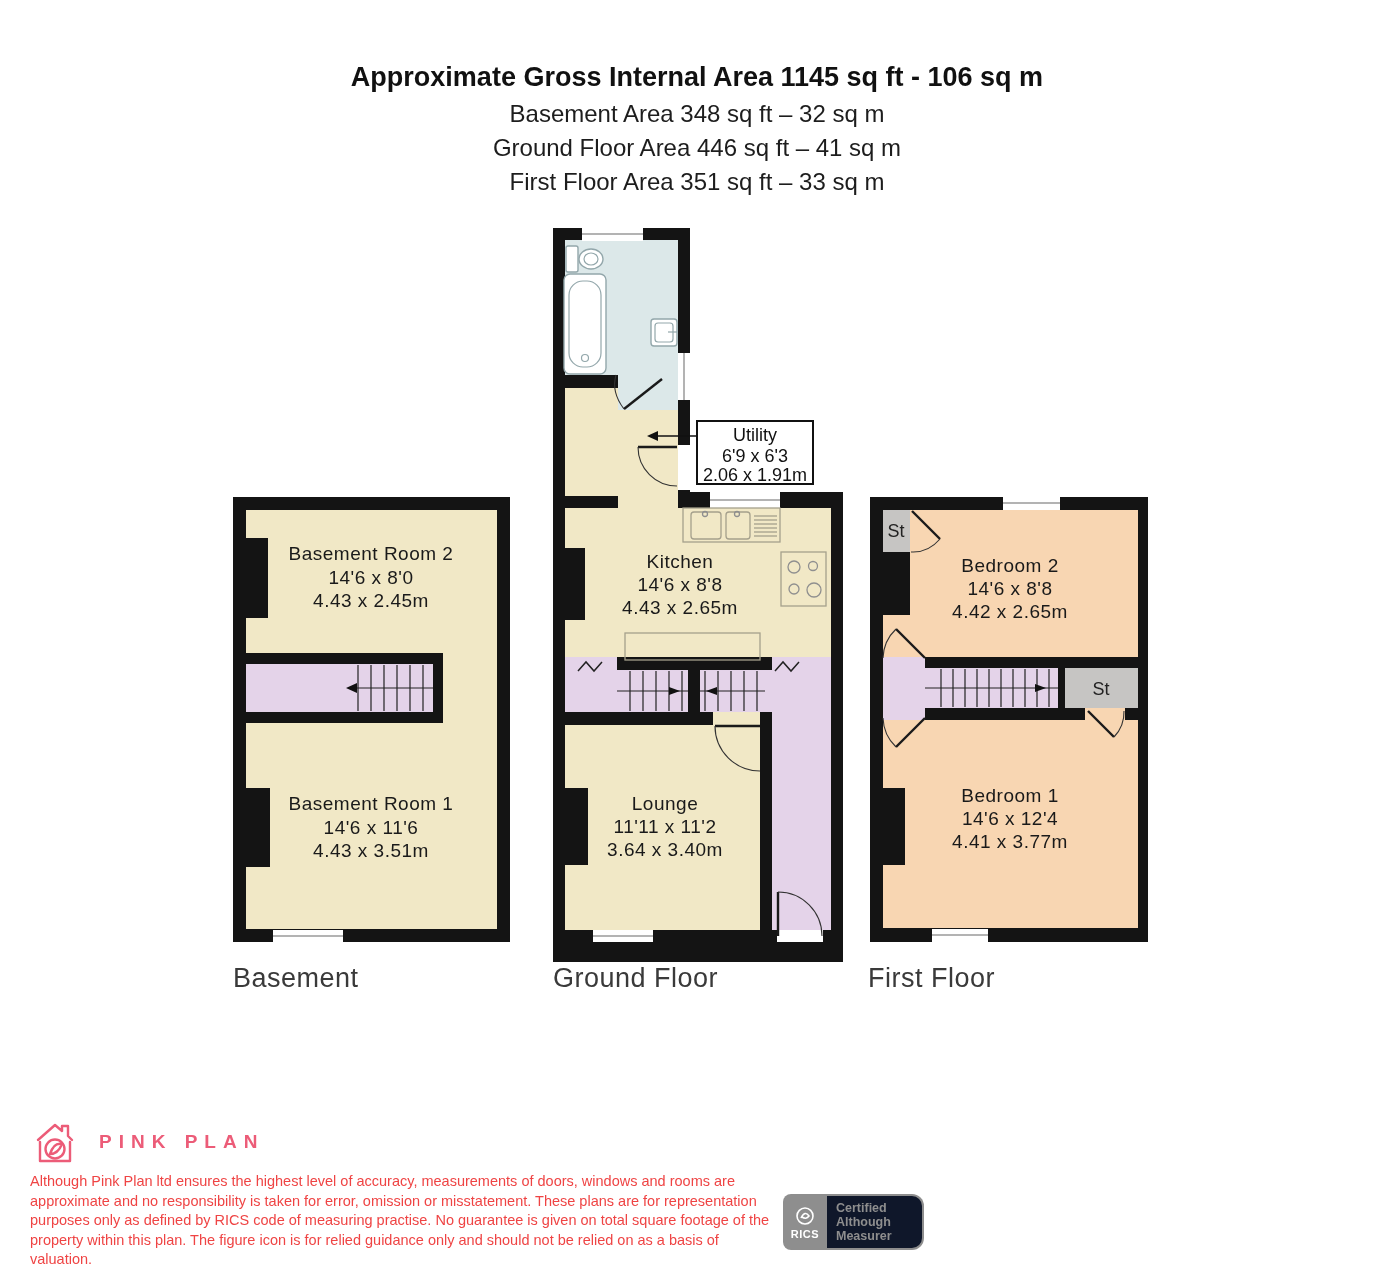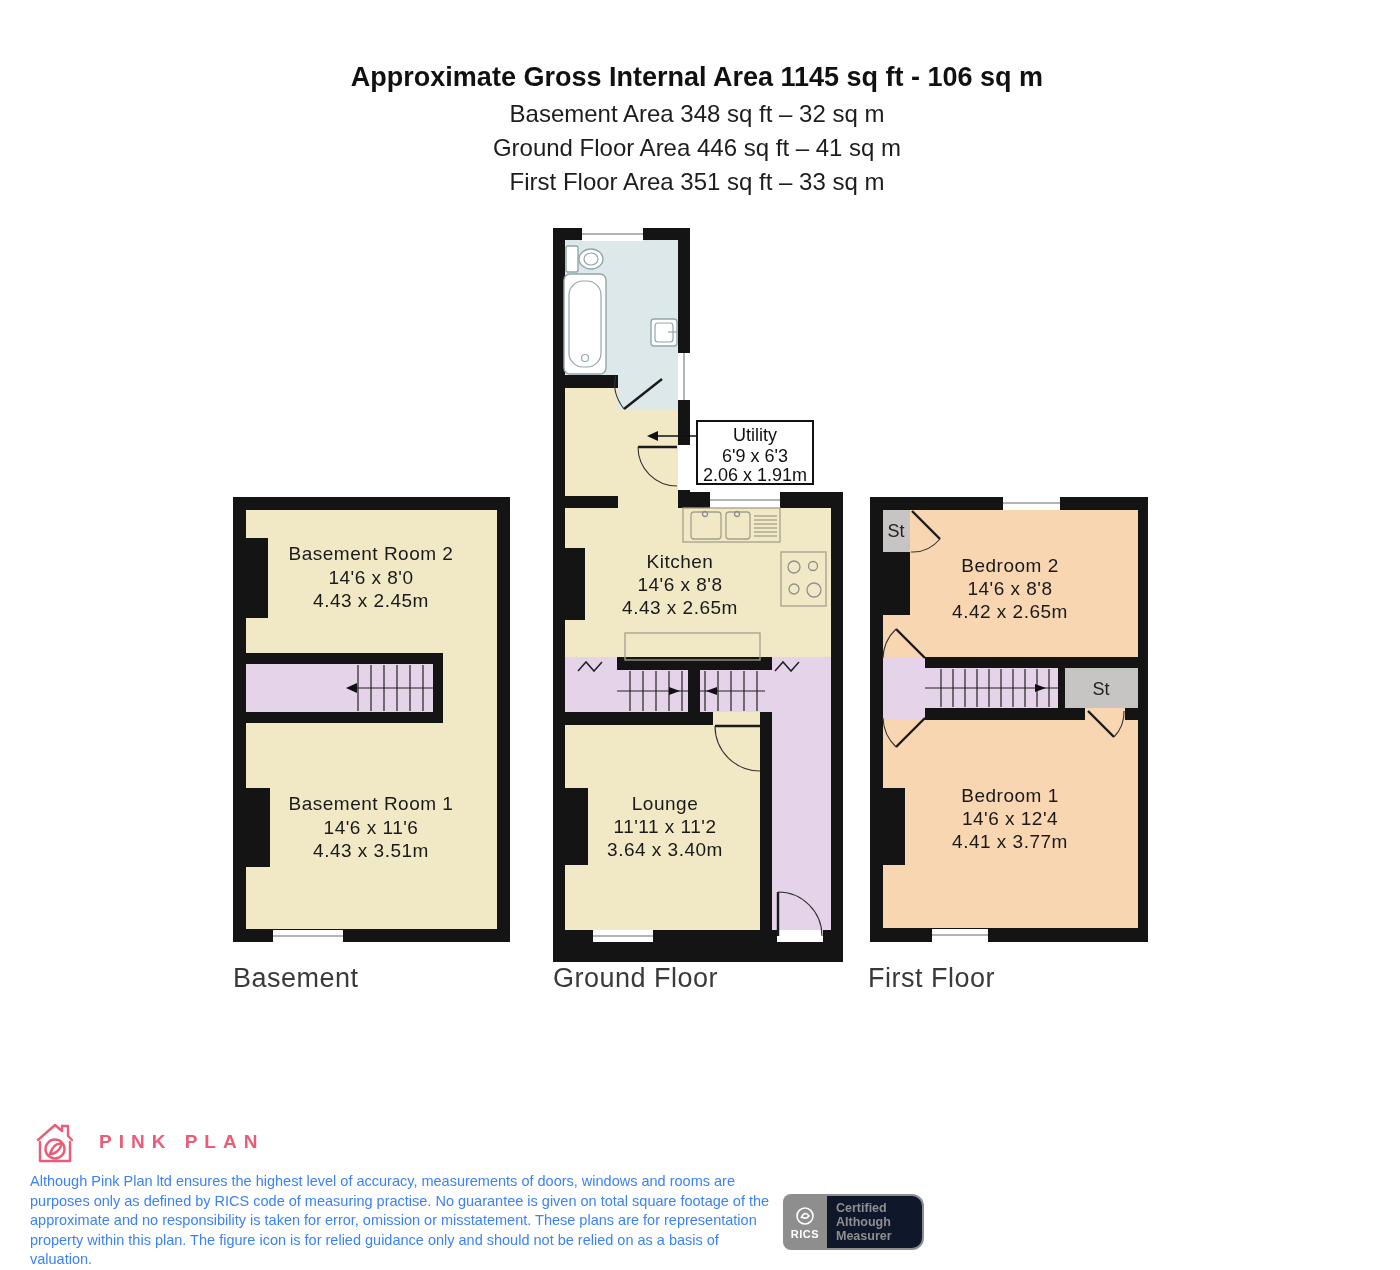--- a/index.html
+++ b/index.html
@@ -27,21 +27,21 @@
   .fixline{stroke:#93a7ab;stroke-width:1.2;fill:none;}
   .counter{stroke:#a5a08c;stroke-width:1.3;fill:none;}
   .burner{stroke:#8f8f8f;stroke-width:1.3;fill:none;}
   .zig{stroke:#222;stroke-width:1.5;fill:none;}
   .arrowhead{fill:#111;}
 
   .footer-brand{position:absolute;left:99px;top:1131px;font-size:19px;letter-spacing:7px;
                 color:#ec5c78;font-weight:bold;}
   .pink-logo{position:absolute;left:31px;top:1119px;width:48px;height:48px;}
   .disclaimer{position:absolute;left:30px;top:1172px;width:748px;font-size:14.5px;
-              line-height:19.5px;color:#3b82f6;}
+              line-height:19.5px;color:#ef4444;}
   .rics{position:absolute;left:783px;top:1194px;display:flex;height:56px;}
   .rics-left{width:44px;background:#8e8e8e;border-radius:8px 0 0 8px;display:flex;
              flex-direction:column;align-items:center;justify-content:center;gap:1px;}
   .rics-word{color:#fff;font-weight:bold;font-size:11px;letter-spacing:.5px;}
   .rics-right{width:86px;border:2px solid #8e8e8e;border-left:none;border-radius:0 12px 12px 0;
               display:flex;flex-direction:column;justify-content:center;padding-left:9px;
               color:#8e8e8e;font-weight:bold;font-size:12.5px;line-height:14px;background:#0f172a;}
   .agent{position:absolute;left:1222px;top:1190px;display:flex;align-items:center;gap:14px;}
   .agent-box{width:36px;height:52px;background:#cecece;display:flex;align-items:center;
              justify-content:center;}
@@ -295,22 +295,22 @@
     <path d="M 7 21 L 24 6 L 31 12 V 7 H 37 V 17 L 41 21"></path>
     <path d="M 9 23 V 42 H 39 V 23"></path>
     <circle cx="24" cy="30" r="9.5"></circle>
     <path d="M 19 35 Q 23 23 31 25 Q 27 35 19 35"></path>
   </g>
 </svg>
 <div class="footer-brand">PINK PLAN</div>
 
 <div class="disclaimer">
   <div>Although Pink Plan ltd ensures the highest level of accuracy, measurements of doors, windows and rooms are</div>
+  <div>approximate and no responsibility is taken for error, omission or misstatement. These plans are for representation</div>
   <div>purposes only as defined by RICS code of measuring practise. No guarantee is given on total square footage of the</div>
-  <div>approximate and no responsibility is taken for error, omission or misstatement. These plans are for representation</div>
   <div>property within this plan. The figure icon is for relied guidance only and should not be relied on as a basis of valuation.</div>
 </div>
 
 <div class="rics">
   <div class="rics-left">
     <svg width="22" height="22" viewBox="0 0 22 22">
       <g fill="none" stroke="#ffffff" stroke-width="1.6">
         <circle cx="11" cy="11" r="8"></circle>
         <path d="M 7 13 Q 11 5 15 11 Q 12 15 8 12"></path>
       </g>

